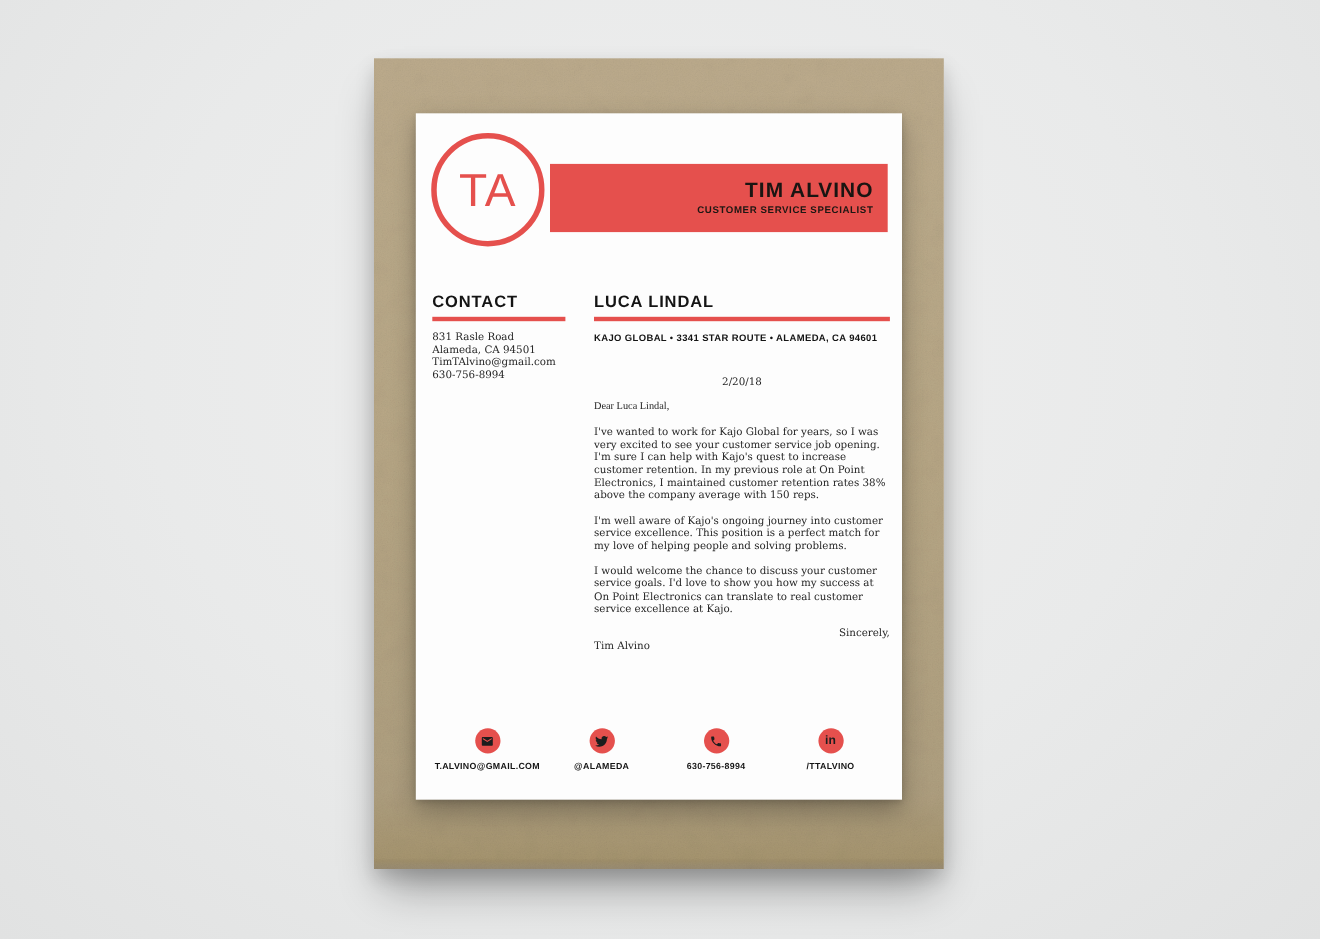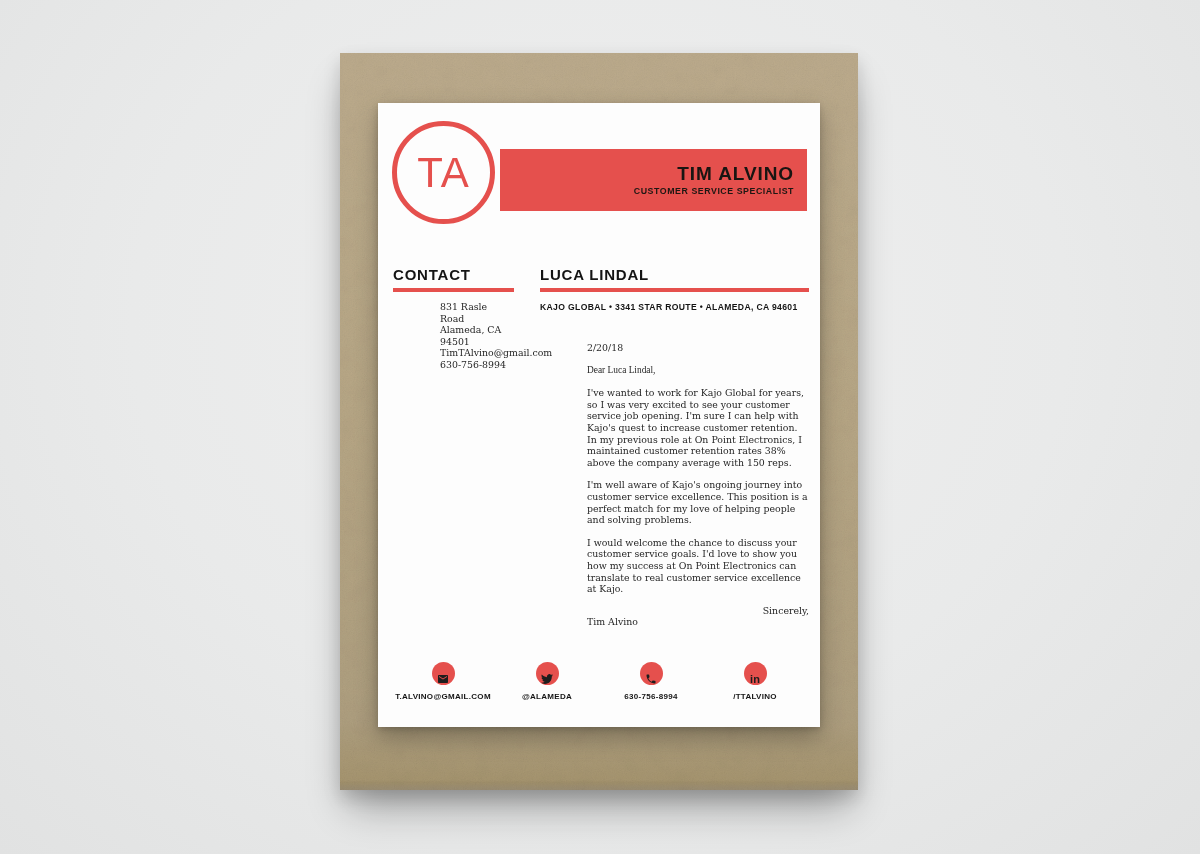--- a/index.html
+++ b/index.html
@@ -46,38 +46,38 @@
   }
   .logo-initials { font-size: 42px; font-weight: normal; color: var(--accent); letter-spacing: 1px; }
 
   
   .contact-col { position: absolute; left: 15px; top: 164px; width: 121px; }
   .letter-col  { position: absolute; left: 162px; top: 164px; width: 269px; }
   .col-heading { font-size: 15px; font-weight: bold; color: #141414; letter-spacing: 0.8px; line-height: 1; }
   .red-bar { height: 4px; background: var(--accent); margin-top: 6px; }
 
   .contact-lines { margin-top: 9px; }
-  .serif { font-family: "DejaVu Serif", serif; font-size: 9.4px; line-height: 11.6px; color: #262626; margin-left: 47px; }
+  .serif { font-family: "DejaVu Serif", serif; font-size: 9.4px; line-height: 11.6px; color: #262626; }
 
   .company-line { margin-top: 10px; font-size: 8.6px; font-weight: bold; color: #141414; letter-spacing: 0.35px; }
-  .date { margin-top: 30px; }
+  .date { margin-top: 30px; text-align: center; }
   .salutation { margin-top: 11px; font-family: Liberation Serif, serif; }
   .para { margin-top: 11px; }
   .closing { margin-top: 10px; text-align: right; }
   .signature { margin-top: 0; }
 
   
   .footer {
     position: absolute; left: 15px; bottom: 26px; width: 412px;
     display: flex; justify-content: space-between;
   }
   .footer-item { width: 100px; display: flex; flex-direction: column; align-items: center; }
   .icon-circle {
     width: 23px; height: 23px; border-radius: 50%; background: var(--accent);
-    display: flex; align-items: flex-end; justify-content: center;
+    display: flex; align-items: center; justify-content: center;
   }
   .icon-circle svg { display: block; }
   .linkedin-glyph { font-size: 11px; font-weight: bold; color: #1d1d1d; line-height: 1; letter-spacing: 0; }
   .footer-label { margin-top: 7px; font-size: 8px; font-weight: bold; color: #141414; letter-spacing: 0.3px; white-space: nowrap; }
 </style>
 </head>
 <body>
 
 <div class="board">
   <svg class="board-noise" width="518" height="737">

